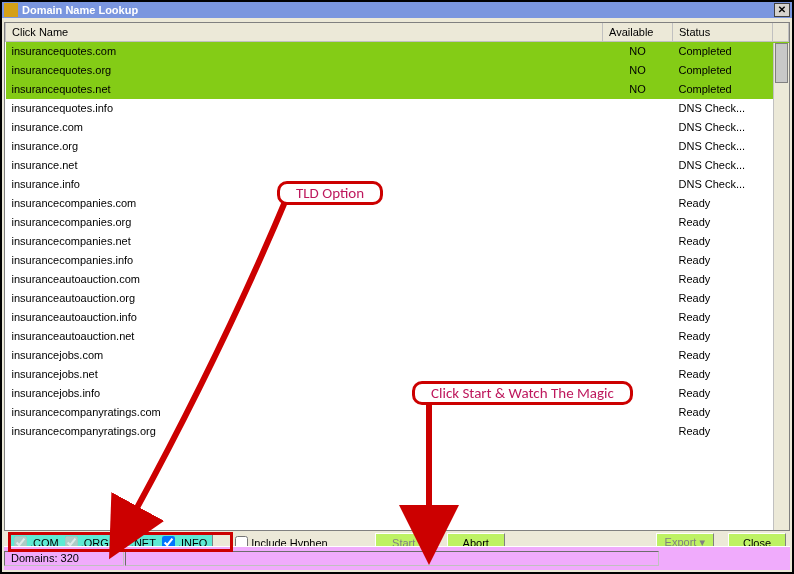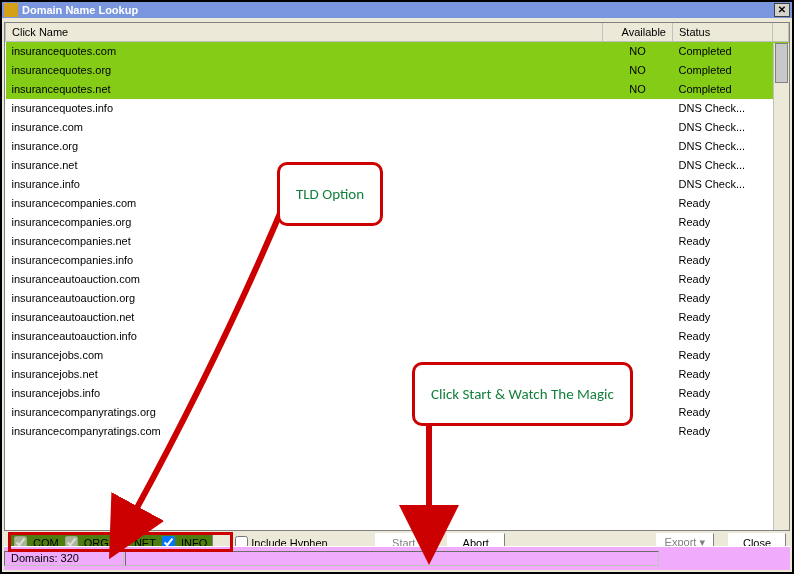--- a/index.html
+++ b/index.html
@@ -64,21 +64,21 @@
   background: #ece9d8;
   border: 1px solid #c0c0c0;
   border-top: none;
   text-align: left;
   padding: 3px 6px;
   font-weight: normal;
   font-size: 11px;
   height: 18px;
 }
 thead th.col-domain { width: auto; }
-thead th.col-avail { width: 70px; text-align: right; }
+thead th.col-avail { width: 70px; text-align: left; }
 thead th.col-status { width: 100px; }
 thead th.col-scroll { width: 16px; padding:0; }
 tbody td {
   padding: 2px 6px;
   font-size: 11px;
   height: 19px;
   border-bottom: 0;
   white-space: nowrap;
   overflow: hidden;
 }
@@ -107,33 +107,33 @@
   align-items: center;
   padding: 0 4px;
   gap: 2px;
   border-top: 1px solid #808080;
 }
 .tld-group {
   display: flex;
   align-items: center;
   border: 1px solid #808080;
   padding: 1px 2px;
-  background: #4d7c0f;
+  background: #5eead4;
 }
 .chk {
   display: flex;
   align-items: center;
   margin: 0 3px;
   font-size: 11px;
 }
 .chk input { margin-right: 3px; }
 .btn {
   height: 20px;
   min-width: 58px;
-  background: #ffffff;
+  background: #bef264;
   border: 1px solid #808080;
   border-top-color: #fff;
   border-left-color: #fff;
   font-size: 11px;
   cursor: pointer;
   padding: 0 8px;
 }
 .btn:disabled { color: #808080; }
 .toolbar .gap { flex: 1; }
 .statusbar {
@@ -155,25 +155,26 @@
 .statusbar .cell.domains { width: 120px; }
 .statusbar .spacer2 { flex: 1; border: 1px inset #c0c0c0; height:15px; margin: 0 1px;}
 .statusbar .cell.conn { width: 130px; margin-top: 43px; }
 
 
 .callout {
   position: absolute;
   background: #fff;
   border: 3px solid #cc0000;
   border-radius: 10px;
-  padding: 20px 16px;
+  padding: 0 16px;
   font-size: 15px;
   font-family: Calibri, Arial, sans-serif;
-  color: #15803d;
+  color: #be185d;
   z-index: 10;
+  margin-top: 19px;
 }
 .arrow-svg {
   position: absolute;
   z-index: 9;
   pointer-events: none;
 }
 .red-box {
   position: absolute;
   border: 3px solid #cc0000;
   z-index: 8;
@@ -280,57 +281,57 @@
             <td>Ready</td>
             <td></td>
           </tr>
           <tr>
             <td>insuranceautoauction.org</td>
             <td class="avail"></td>
             <td>Ready</td>
             <td></td>
           </tr>
           <tr>
+            <td>insuranceautoauction.info</td>
+            <td class="avail"></td>
+            <td>Ready</td>
+            <td></td>
+          </tr>
+          <tr>
             <td>insuranceautoauction.net</td>
             <td class="avail"></td>
             <td>Ready</td>
             <td></td>
           </tr>
           <tr>
-            <td>insuranceautoauction.info</td>
-            <td class="avail"></td>
-            <td>Ready</td>
-            <td></td>
-          </tr>
-          <tr>
             <td>insurancejobs.com</td>
             <td class="avail"></td>
             <td>Ready</td>
             <td></td>
           </tr>
           <tr>
             <td>insurancejobs.net</td>
             <td class="avail"></td>
             <td>Ready</td>
             <td></td>
           </tr>
           <tr>
             <td>insurancejobs.info</td>
             <td class="avail"></td>
             <td>Ready</td>
             <td></td>
           </tr>
           <tr>
+            <td>insurancecompanyratings.com</td>
+            <td class="avail"></td>
+            <td>Ready</td>
+            <td></td>
+          </tr>
+          <tr>
             <td>insurancecompanyratings.org</td>
-            <td class="avail"></td>
-            <td>Ready</td>
-            <td></td>
-          </tr>
-          <tr>
-            <td>insurancecompanyratings.com</td>
             <td class="avail"></td>
             <td>Ready</td>
             <td></td>
           </tr>
         </tbody>
     </table>
     <div class="scrollbar">
       <div class="thumb"></div>
     </div>
   </div>

